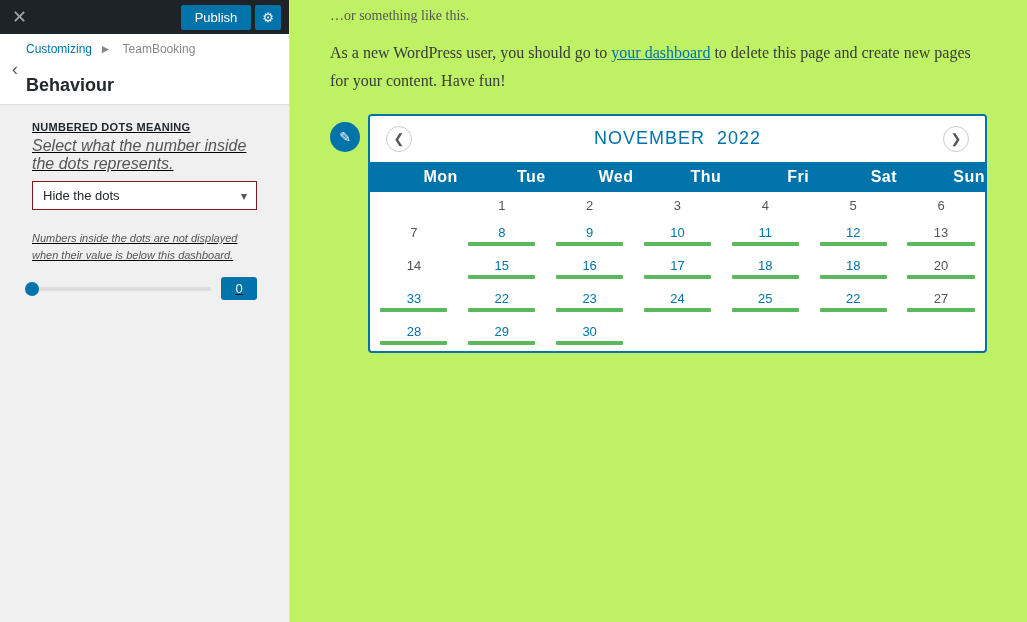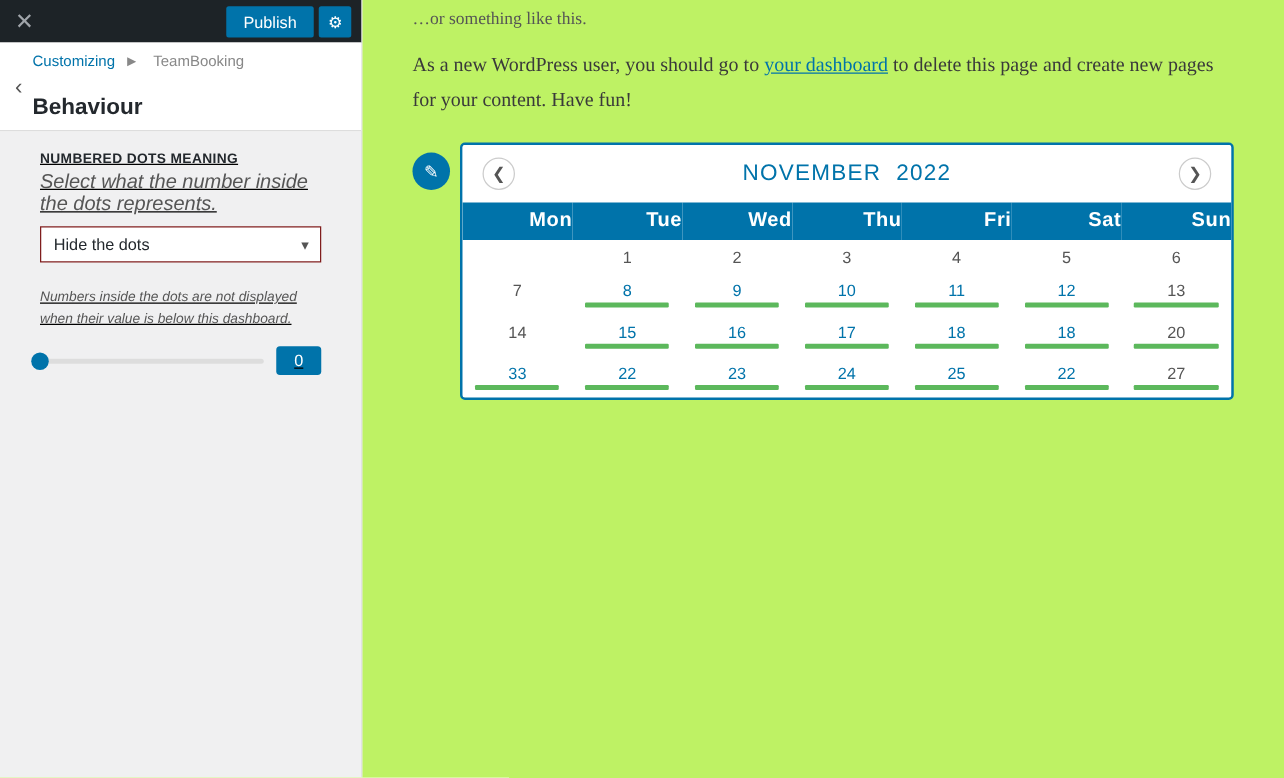--- a/index.html
+++ b/index.html
@@ -563,17 +563,43 @@
               </td>
               <td class="has-bar">
                 <span class="day-num blue">22</span>
                 <span class="day-bar"></span>
               </td>
               <td class="has-bar">
                 <span class="day-num">27</span>
                 <span class="day-bar"></span>
               </td>
             </tr>
+            <tr>
+              <td class="has-bar">
+                <span class="day-num blue">28</span>
+                <span class="day-bar"></span>
+              </td>
+              <td class="has-bar">
+                <span class="day-num blue">29</span>
+                <span class="day-bar"></span>
+              </td>
+              <td class="has-bar">
+                <span class="day-num blue">30</span>
+                <span class="day-bar"></span>
+              </td>
+              <td>
+                <span class="day-num"></span>
+              </td>
+              <td>
+                <span class="day-num"></span>
+              </td>
+              <td>
+                <span class="day-num"></span>
+              </td>
+              <td>
+                <span class="day-num"></span>
+              </td>
+            </tr>
           </tbody>
       </table>
     </div>
   </div>
 </div>
 
 </body></html>

